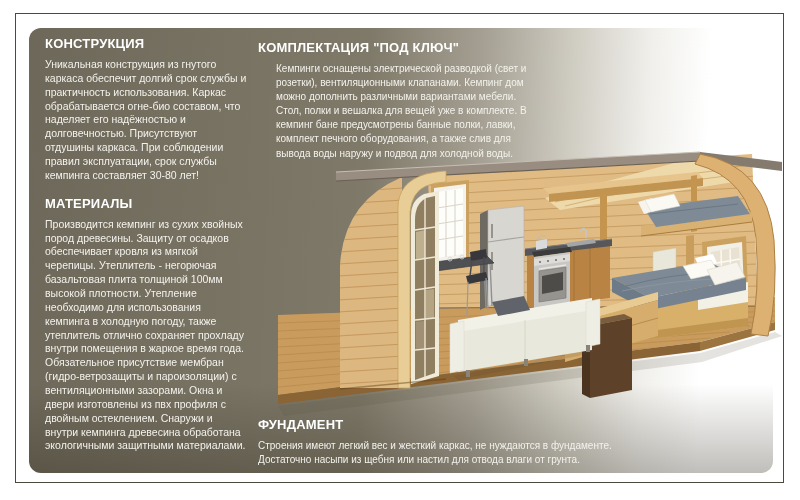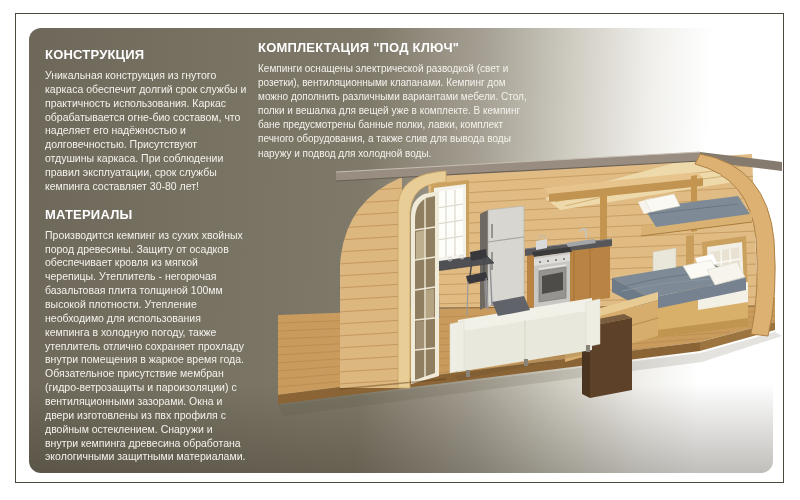--- a/index.html
+++ b/index.html
@@ -16,24 +16,24 @@
     background-image:
       linear-gradient(to top, rgba(45,40,28,.30) 0%, rgba(45,40,28,0) 20%),
       linear-gradient(92deg,#6e685a 0%,#787263 25%,#7f7969 45%,#a5a093 60%,#d0cdc3 72%,#f0efeb 82%,#ffffff 90%);
   }
   .txt{position:absolute;color:#f3f2ec;}
   .txt h2{
     font-size:13px;font-weight:bold;color:#ffffff;letter-spacing:.2px;
     margin:0 0 7px 0;text-transform:uppercase;
   }
   .txt p{margin:0;font-size:10.5px;line-height:1.32;}
-  .col-left{left:45px;top:47px;width:203px;}
+  .col-left{left:45px;top:36px;width:203px;}
   .col-left .h2nd{margin-top:13px;}
   .col-top{left:258px;top:40px;width:278px;}
-  .col-top p{font-size:10px;line-height:1.41;}
+  .col-top p{font-size:10px;line-height:1.41;margin-left:18px;}
   .sec-foundation{left:258px;top:417px;width:525px;}
   .sec-foundation p{font-size:10px;line-height:1.38;white-space:pre-line;}
   .illustration{position:absolute;left:270px;top:140px;width:515px;height:330px;}
 </style>
 </head>
 <body>
 
 <div class="stage">
 
   <div class="frame"></div>
@@ -44,20 +44,25 @@
     <p>Уникальная конструкция из гнутого каркаса обеспечит долгий срок службы и практичность использования. Каркас обрабатывается огне-био составом, что наделяет его надёжностью и долговечностью. Присутствуют отдушины каркаса. При соблюдении правил эксплуатации, срок службы кемпинга составляет 30-80 лет!</p>
     <h2 class="h2nd">МАТЕРИАЛЫ</h2>
     <p>Производится кемпинг из сухих хвойных пород древесины. Защиту от осадков обеспечивает кровля из мягкой черепицы. Утеплитель - негорючая базальтовая плита толщиной 100мм высокой плотности. Утепление необходимо для использования кемпинга в холодную погоду, также утеплитель отлично сохраняет прохладу внутри помещения в жаркое время года. Обязательное присутствие мембран (гидро-ветрозащиты и пароизоляции) с вентиляционными зазорами. Окна и двери изготовлены из пвх профиля с двойным остеклением. Снаружи и внутри кемпинга древесина обработана экологичными защитными материалами.</p>
   </section>
 
   <section class="txt col-top">
     <h2>КОМПЛЕКТАЦИЯ "ПОД КЛЮЧ"</h2>
     <p>Кемпинги оснащены электрической разводкой (свет и розетки), вентиляционными клапанами. Кемпинг дом можно дополнить различными вариантами мебели. Стол, полки и вешалка для вещей уже в комплекте. В кемпинг бане предусмотрены банные полки, лавки, комплект печного оборудования, а также слив для вывода воды наружу и подвод для холодной воды.</p>
   </section>
 
+  <section class="txt sec-foundation">
+    <h2>ФУНДАМЕНТ</h2>
+    <p>Строения имеют легкий вес и жесткий каркас, не нуждаются в фундаменте.
+Достаточно насыпи из щебня или настил для отвода влаги от грунта.</p>
+  </section>
 
   <svg class="illustration" viewBox="0 0 515 330">
     <defs>
       <clipPath id="floorClip">
         <polygon points="8,175 505,157 505,182 430,202 8,255"></polygon>
       </clipPath>
       <clipPath id="wallClip">
         <polygon points="158,35 482,14 488,166 162,168"></polygon>
       </clipPath>
       <clipPath id="endWallClip">

